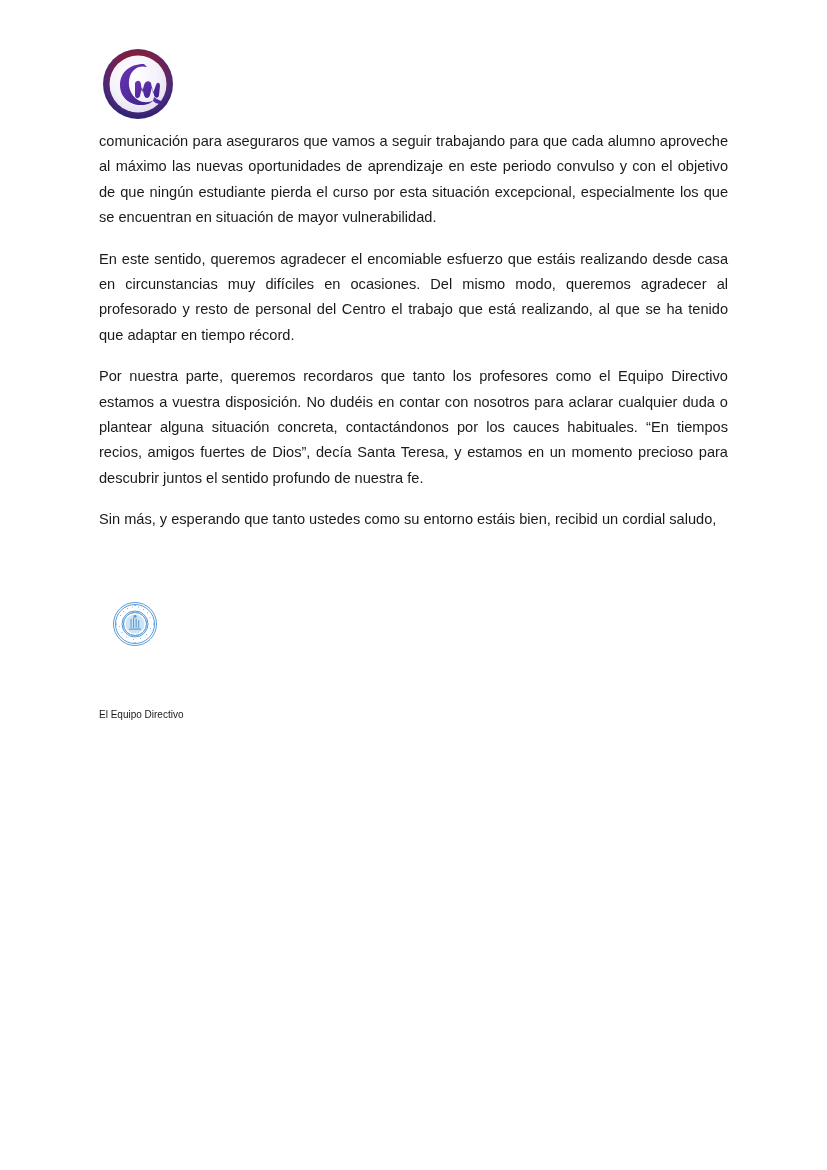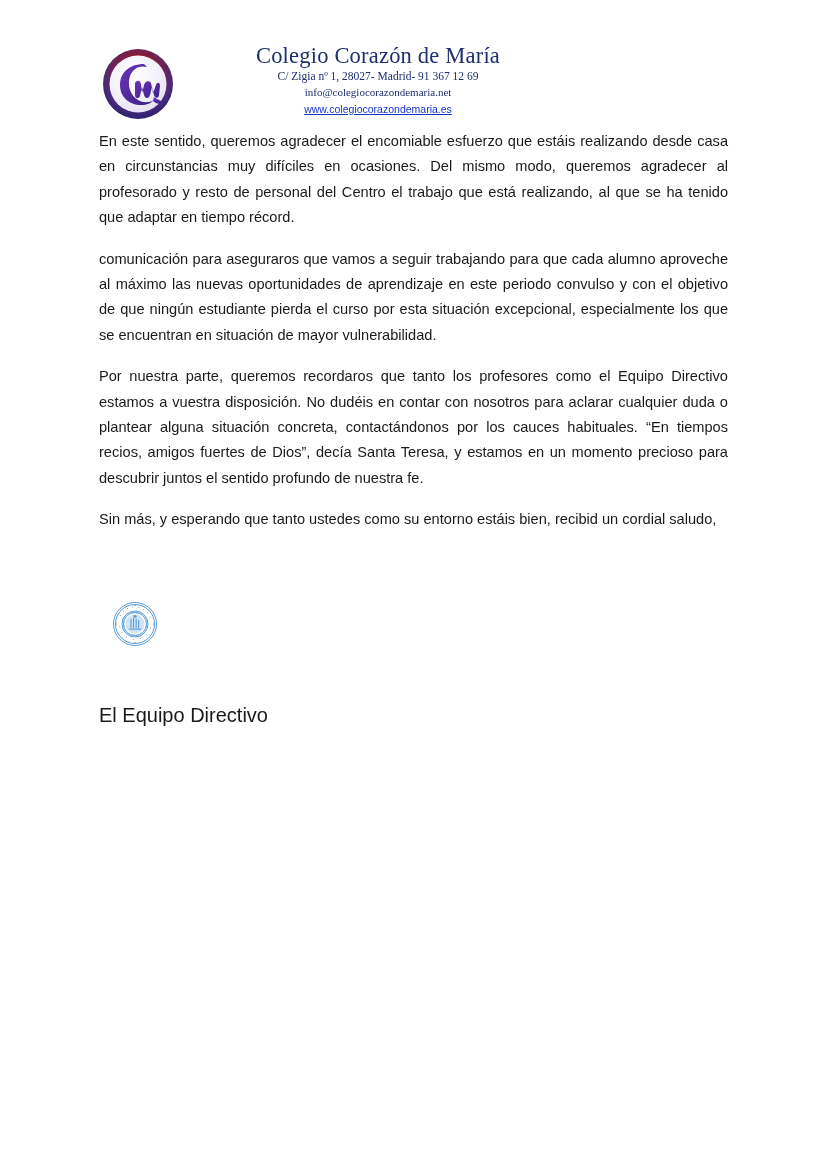--- a/index.html
+++ b/index.html
@@ -118,21 +118,21 @@
     height: 46px;
   }
   .seal svg { display: block; width: 46px; height: 46px; }
 
   
   .signature-line {
     position: absolute;
     left: 99px;
     top: 705px;
     font-family: "Liberation Sans", sans-serif;
-    font-size: 20px;
+    font-size: 10px;
     line-height: 20px;
     color: #1a1a1a;
     white-space: nowrap;
   }
 </style>
 </head>
 <body>
 
 <div class="page">
 
@@ -158,32 +158,26 @@
           </linearGradient>
         </defs>
         <circle cx="39" cy="39" r="35" fill="url(#ringGrad)"></circle>
         <circle cx="39" cy="39" r="28.5" fill="url(#innerGrad)"></circle>
         <path d="M45 19 C30 19 21 28 21 40 C21 52 30 60 42 60 C48 60 52 58 55 55 C50 58 44 58 39 55 C31 50 28 40 31 31 C34 23 41 20 48 22 Z" fill="url(#monoGrad)"></path>
         <path d="M36 38 C38 35 41 35 42 39 L43 48 L45 40 C46 36 50 35 52 38 L54 48 L57 40 C58 37 61 37 61 41 L60 50 C60 53 56 54 55 50 L53 42 L51 50 C50 54 46 54 45 50 L43 42 L41 51 C40 54 36 54 36 50 Z" fill="url(#monoGrad)"></path>
         <path d="M55 52 C59 55 63 57 66 56 C62 60 57 59 54 56 Z" fill="url(#monoGrad)"></path>
       </svg>
     </div>
 
-    <div class="letterhead-text">
-      <div class="school-name">Colegio Corazón de María</div>
-      <div class="school-addr">C/ Zigia nº 1, 28027- Madrid- 91 367 12 69</div>
-      <div class="school-email">info@colegiocorazondemaria.net</div>
-      <div><a class="school-web" href="#">www.colegiocorazondemaria.es</a></div>
-    </div>
 
   </div>
 
   <div class="body-copy">
+    <p>comunicación para aseguraros que vamos a seguir trabajando para que cada alumno aproveche al máximo las nuevas oportunidades de aprendizaje en este periodo convulso y con el objetivo de que ningún estudiante pierda el curso por esta situación excepcional, especialmente los que se encuentran en situación de mayor vulnerabilidad.</p>
     <p>En este sentido, queremos agradecer el encomiable esfuerzo que estáis realizando desde casa en circunstancias muy difíciles en ocasiones. Del mismo modo, queremos agradecer al profesorado y resto de personal del Centro el trabajo que está realizando, al que se ha tenido que adaptar en tiempo récord.</p>
-    <p>comunicación para aseguraros que vamos a seguir trabajando para que cada alumno aproveche al máximo las nuevas oportunidades de aprendizaje en este periodo convulso y con el objetivo de que ningún estudiante pierda el curso por esta situación excepcional, especialmente los que se encuentran en situación de mayor vulnerabilidad.</p>
     <p>Por nuestra parte, queremos recordaros que tanto los profesores como el Equipo Directivo estamos a vuestra disposición. No dudéis en contar con nosotros para aclarar cualquier duda o plantear alguna situación concreta, contactándonos por los cauces habituales. “En tiempos recios, amigos fuertes de Dios”, decía Santa Teresa, y estamos en un momento precioso para descubrir juntos el sentido profundo de nuestra fe.</p>
     <p class="last-para">Sin más, y esperando que tanto ustedes como su entorno estáis bien, recibid un cordial saludo,</p>
   </div>
 
   <div class="seal">
     <svg viewBox="0 0 46 46" xmlns="http://www.w3.org/2000/svg" aria-hidden="true">
       <g fill="none" stroke="#5b9bd5" stroke-width="1">
         <circle cx="23" cy="23" r="21.5"></circle>
         <circle cx="23" cy="23" r="19.5"></circle>
         <circle cx="23" cy="23" r="13"></circle>

